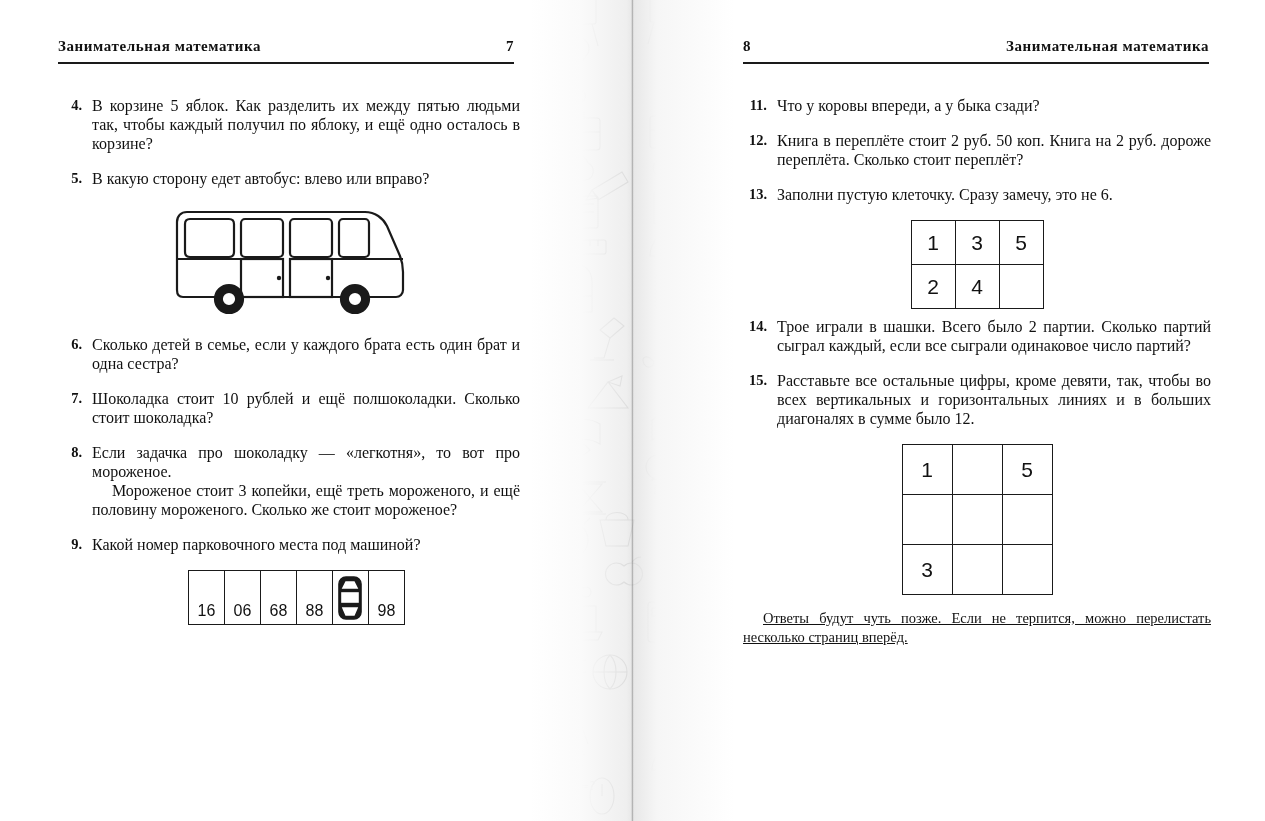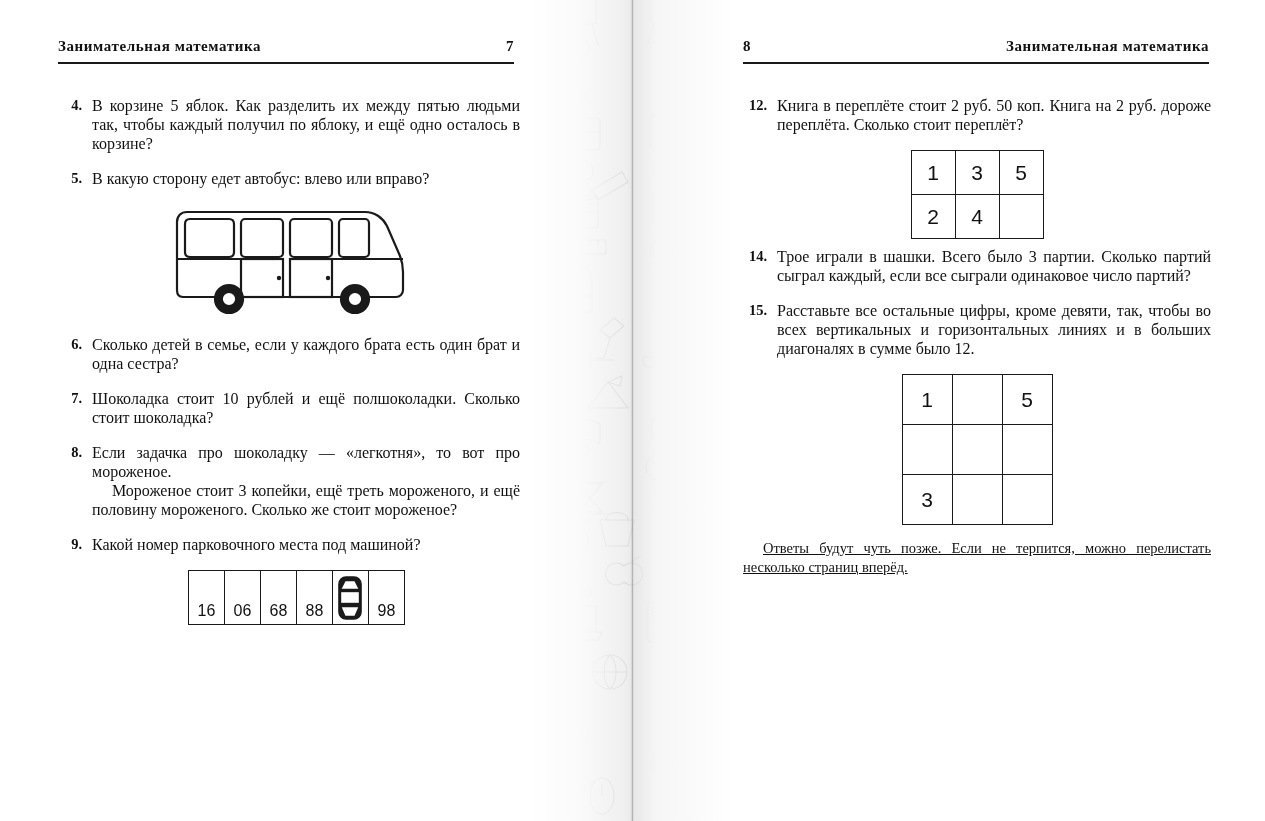--- a/index.html
+++ b/index.html
@@ -394,48 +394,60 @@
 
   <div class="page right">
 
     <div class="header">
       <span class="pnum">8</span>
       <span class="title">Занимательная математика</span>
     </div>
 
     <div class="content">
 
+      <div class="item">
+        <div class="num">11.</div>
+        <div class="body">
+          <p>Что у коровы впереди, а у быка сзади?</p>
+        </div>
+      </div>
 
       <div class="item">
         <div class="num">12.</div>
         <div class="body">
           <p>Книга в переплёте стоит 2 руб. 50 коп. Книга на 2 руб. дороже переплёта. Сколько стоит переплёт?</p>
         </div>
       </div>
 
+      <div class="item">
+        <div class="num">13.</div>
+        <div class="body">
+          <p>Заполни пустую клеточку. Сразу замечу, это не 6.</p>
+        </div>
+      </div>
 
       <table class="grid">
         <tbody>
             <tr>
           <td>1</td>
           <td>3</td>
           <td>5</td>
         </tr>
         <tr>
           <td>2</td>
           <td>4</td>
           <td></td>
         </tr>
       </tbody>
         </table>
 
       <div class="item" style="margin-top:4px;">
         <div class="num">14.</div>
         <div class="body">
-          <p>Трое играли в шашки. Всего было 3 партии. Сколько партий сыграл каждый, если все сыграли одинаковое число партий?</p>
+          <p>Трое играли в шашки. Всего было 2 партии. Сколько партий сыграл каждый, если все сыграли одинаковое число партий?</p>
         </div>
       </div>
 
       <div class="item">
         <div class="num">15.</div>
         <div class="body">
           <p>Расставьте все остальные цифры, кроме девяти, так, чтобы во всех вертикальных и горизонтальных линиях и в больших диагоналях в сумме было 12.</p>
         </div>
       </div>
 

